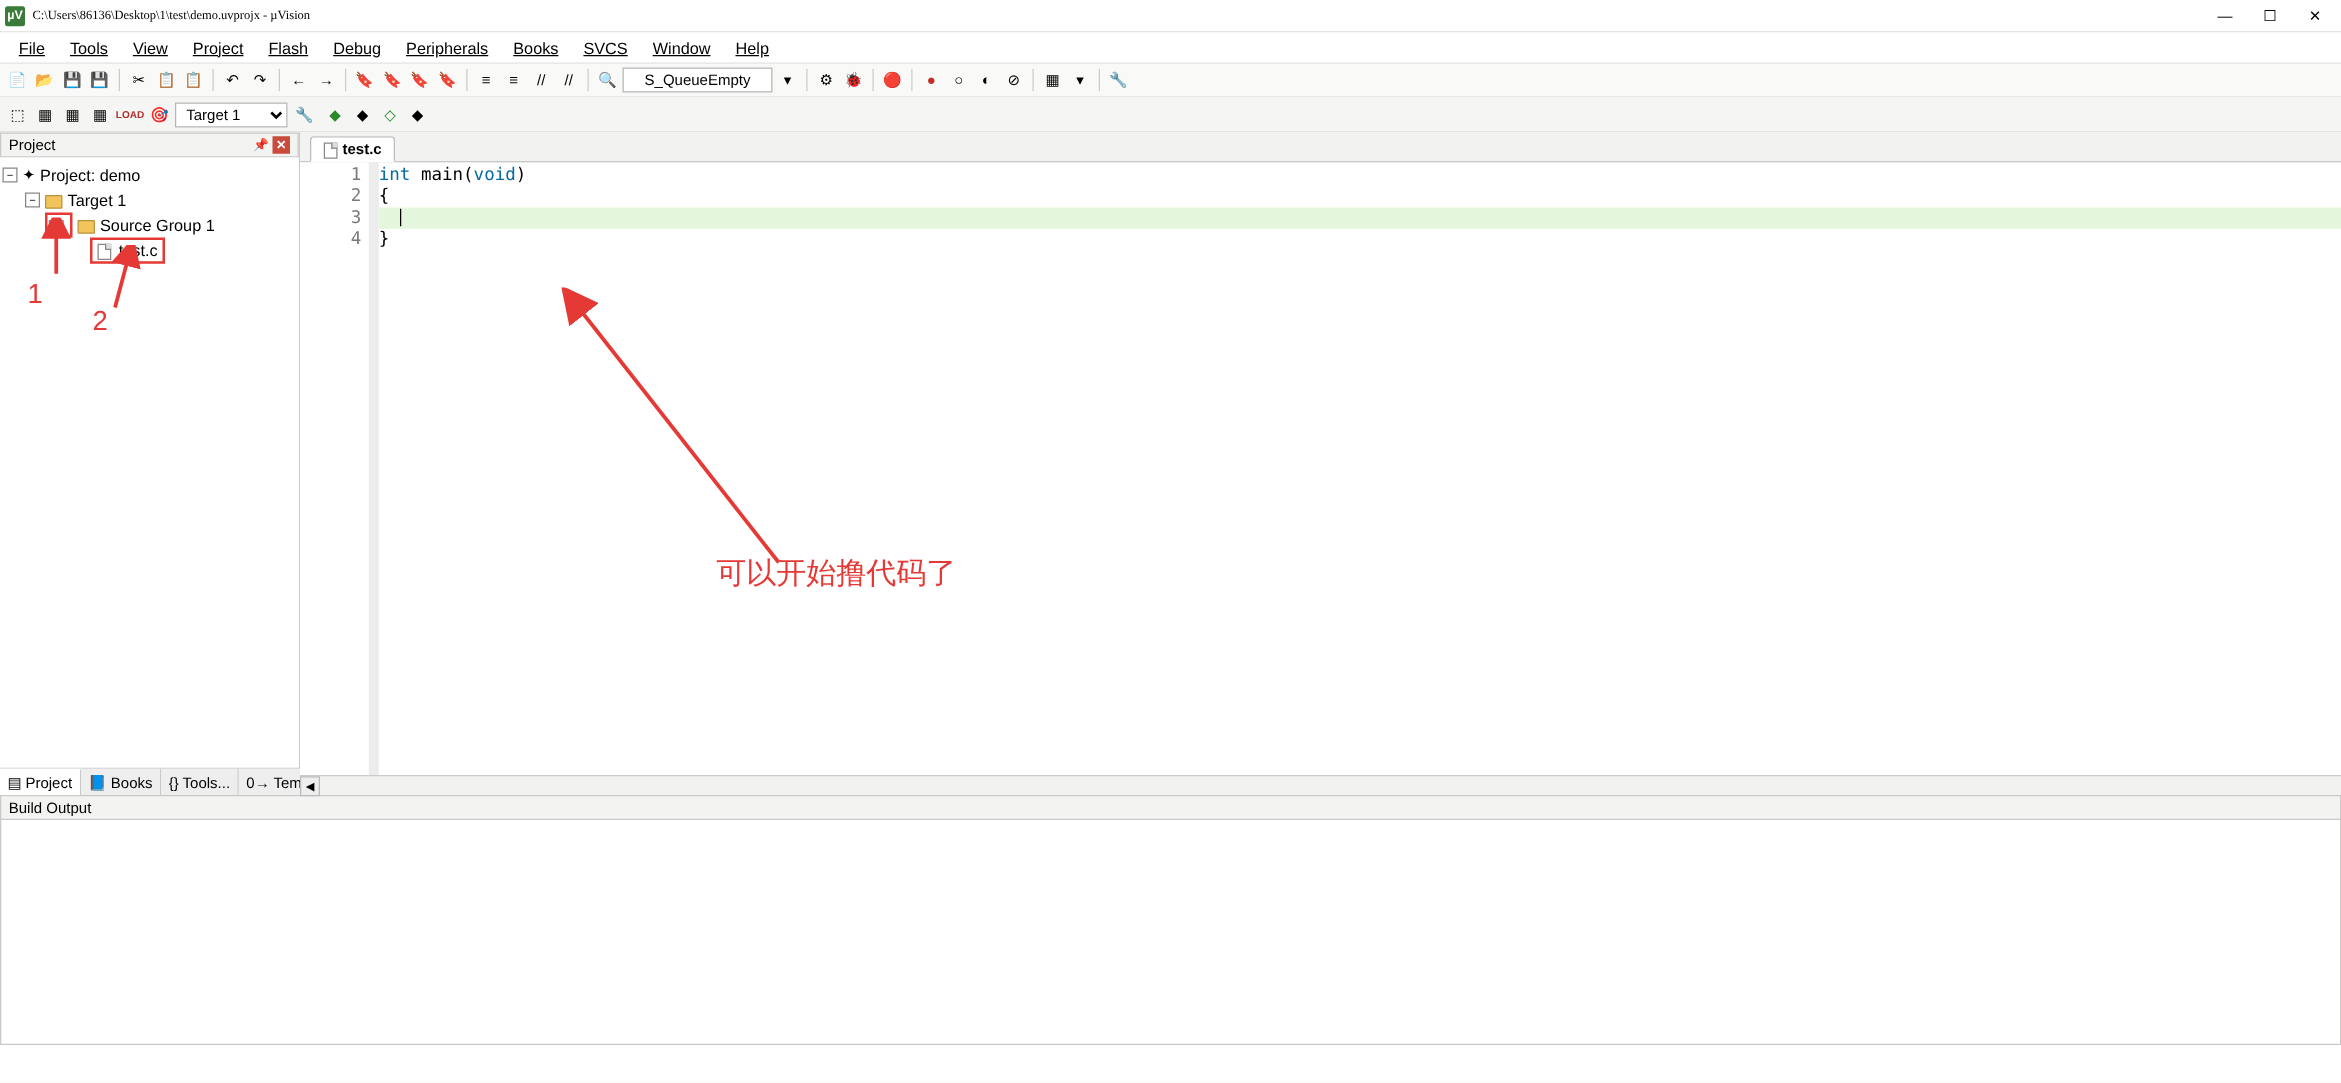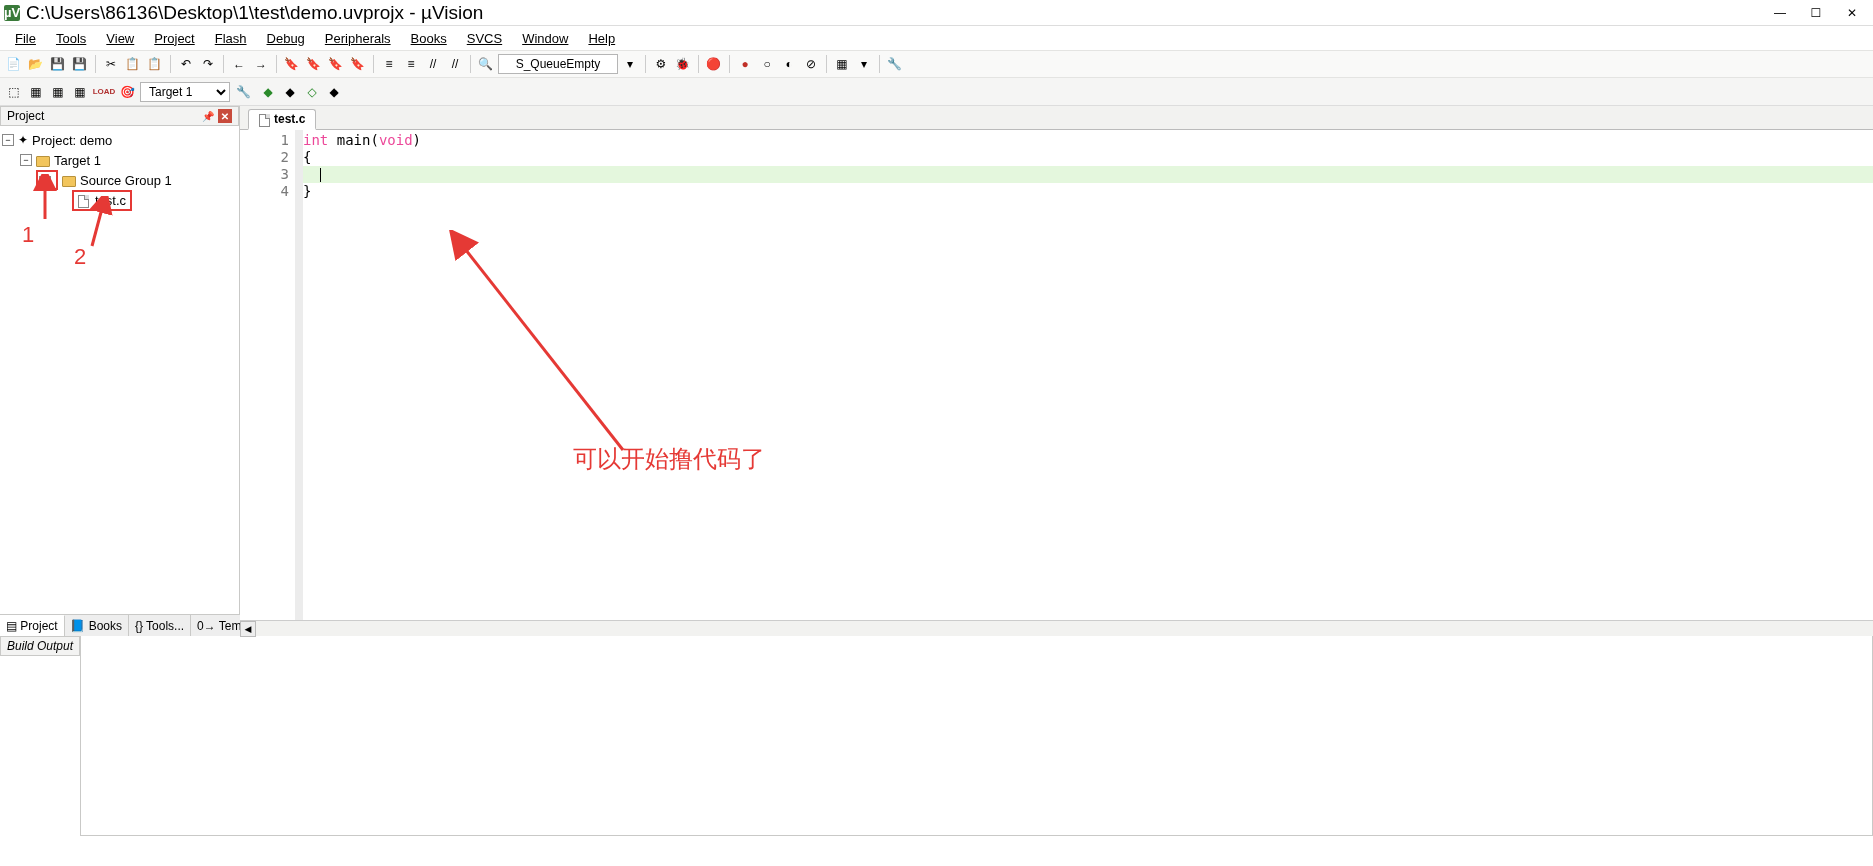--- a/index.html
+++ b/index.html
@@ -1,19 +1,19 @@
 <!DOCTYPE html>
 <html><head>
 <meta charset="utf-8">
 <style>
 * { box-sizing: border-box; margin: 0; padding: 0; }
 body { font-family: "Segoe UI", Tahoma, sans-serif; font-size: 12px; background: #fff; color: #000; overflow: hidden; height: 866px; width: 1873px; }
 .titlebar { height: 26px; display: flex; align-items: center; padding: 0 4px; background: #fff; border-bottom: 1px solid #ddd; }
-.titlebar .app-icon { width: 16px; height: 16px; background: #3a7a3a; display:inline-flex; align-items:center; justify-content:center; color:#fff; font-size:13px; font-weight:bold; border-radius:2px; margin-right:6px;text-align:right;}
-.titlebar .title { flex:1; font-size:19px; }
+.titlebar .app-icon { width: 16px; height: 16px; background: #3a7a3a; display:inline-flex; align-items:center; justify-content:center; color:#fff; font-size:10px; font-weight:bold; border-radius:2px; margin-right:6px;text-align:right;}
+.titlebar .title { flex:1; font-size:10px;font-family:Liberation Serif, serif; }
 .titlebar .winbtns { display:flex; gap:18px; margin-right:8px;}
 .titlebar .winbtn { width:18px; height:18px; display:flex; align-items:center; justify-content:center; font-size:12px; cursor:default;}
 .menubar { height: 24px; display:flex; align-items:center; padding: 0 6px; background:#fff; gap: 2px;}
 .menubar .mitem { padding: 2px 9px; font-size:13px;text-decoration:underline; }
 .toolbar { height: 28px; display:flex; align-items:center; padding:0 4px; background:#f9f9f8; border-top:1px solid #e4e4e2; border-bottom:1px solid #e4e4e2; gap:2px;}
 .toolbar .tbtn { width:20px; height:20px; display:flex; align-items:center; justify-content:center; font-size:12px; border-radius:2px;}
 .toolbar .sep { width:1px; height:18px; background:#ccc; margin:0 3px;}
 .toolbar input.combo, .toolbar select.combo { height:20px; font-size:12px; border:1px solid #b5b5b5; padding:0 4px; background:#fff;}
 .toolbar2 { height: 28px; display:flex; align-items:center; padding:0 4px; background:#f5f5f4; border-bottom:1px solid #ddd; gap:2px;}
 .toolbar2 .tbtn { width:20px; height:20px; display:flex; align-items:center; justify-content:center; font-size:12px;}
@@ -40,26 +40,26 @@
 .editor-area { flex:1; display:flex; flex-direction:column; background:#f6f6f5;}
 .editor-tabs { height:24px; display:flex; align-items:end; padding-left:8px; gap:2px; background:#f2f2f0; border-bottom:1px solid #bbb;}
 .etab { display:flex; align-items:center; gap:4px; padding:2px 10px; font-size:12px; background:#fff; border:1px solid #bbb; border-bottom:none; border-top-left-radius:3px; border-top-right-radius:3px;}
 .etab.active { font-weight:bold; border-bottom:2px solid #fff; position:relative; top:1px;}
 .editor-body { flex:1; display:flex; background:#fff;}
 .gutter { width:55px; background:#fff; text-align:right; padding:2px 6px 0 0; color:#7a7a7a; font-family:Consolas, monospace; font-size:14px; line-height:17px;}
 .gutter-strip { width:8px; background:#ececec;}
 .code { flex:1; font-family:Consolas, monospace; font-size:14px; line-height:17px; padding-top:2px; position:relative;}
 .code-line { height:17px; white-space:pre;}
 .code-line.hl { background:#e4f7dd;}
-.kw { color:#ec4899;}
+.kw { color:#0369a1;}
 .caret { display:inline-block; width:1px; height:14px; background:#000; vertical-align:middle;}
 .hscroll-row { height:16px; background:#f2f2f0; border-top:1px solid #ccc; display:flex; align-items:center;}
 .hscroll-row .arrow { width:16px; height:16px; display:flex; align-items:center; justify-content:center; border:1px solid #bbb; background:#eee; font-size:9px;}
 .hscroll-row .track { flex:1; height:14px;}
-.build-output { height:200px; display:flex; flex-direction:row;font-style:italic;}
+.build-output { height:200px; display:flex; flex-direction:column;}
 .build-header { height:20px; background:#f3f3f2; border:1px solid #c9c9c7; display:flex; align-items:center; padding:0 6px; font-size:12px;}
 .build-body { flex:1; background:#fff; border:1px solid #c9c9c7; border-top:none;}
 .red-arrow { position:absolute; pointer-events:none;}
 .folder-ico { display:inline-block; width:14px; height:11px; background:#f2c55c; border:1px solid #b8923c; border-radius:1px; position:relative; top:1px;}
 .file-ico { display:inline-block; width:11px; height:13px; background:#fff; border:1px solid #888; position:relative; top:1px;}
 .file-ico::after{content:""; position:absolute; top:-1px; right:-1px; width:4px; height:4px; background:#ddd; border-left:1px solid #888; border-bottom:1px solid #888;}
 </style>
 </head>
 <body>
 

